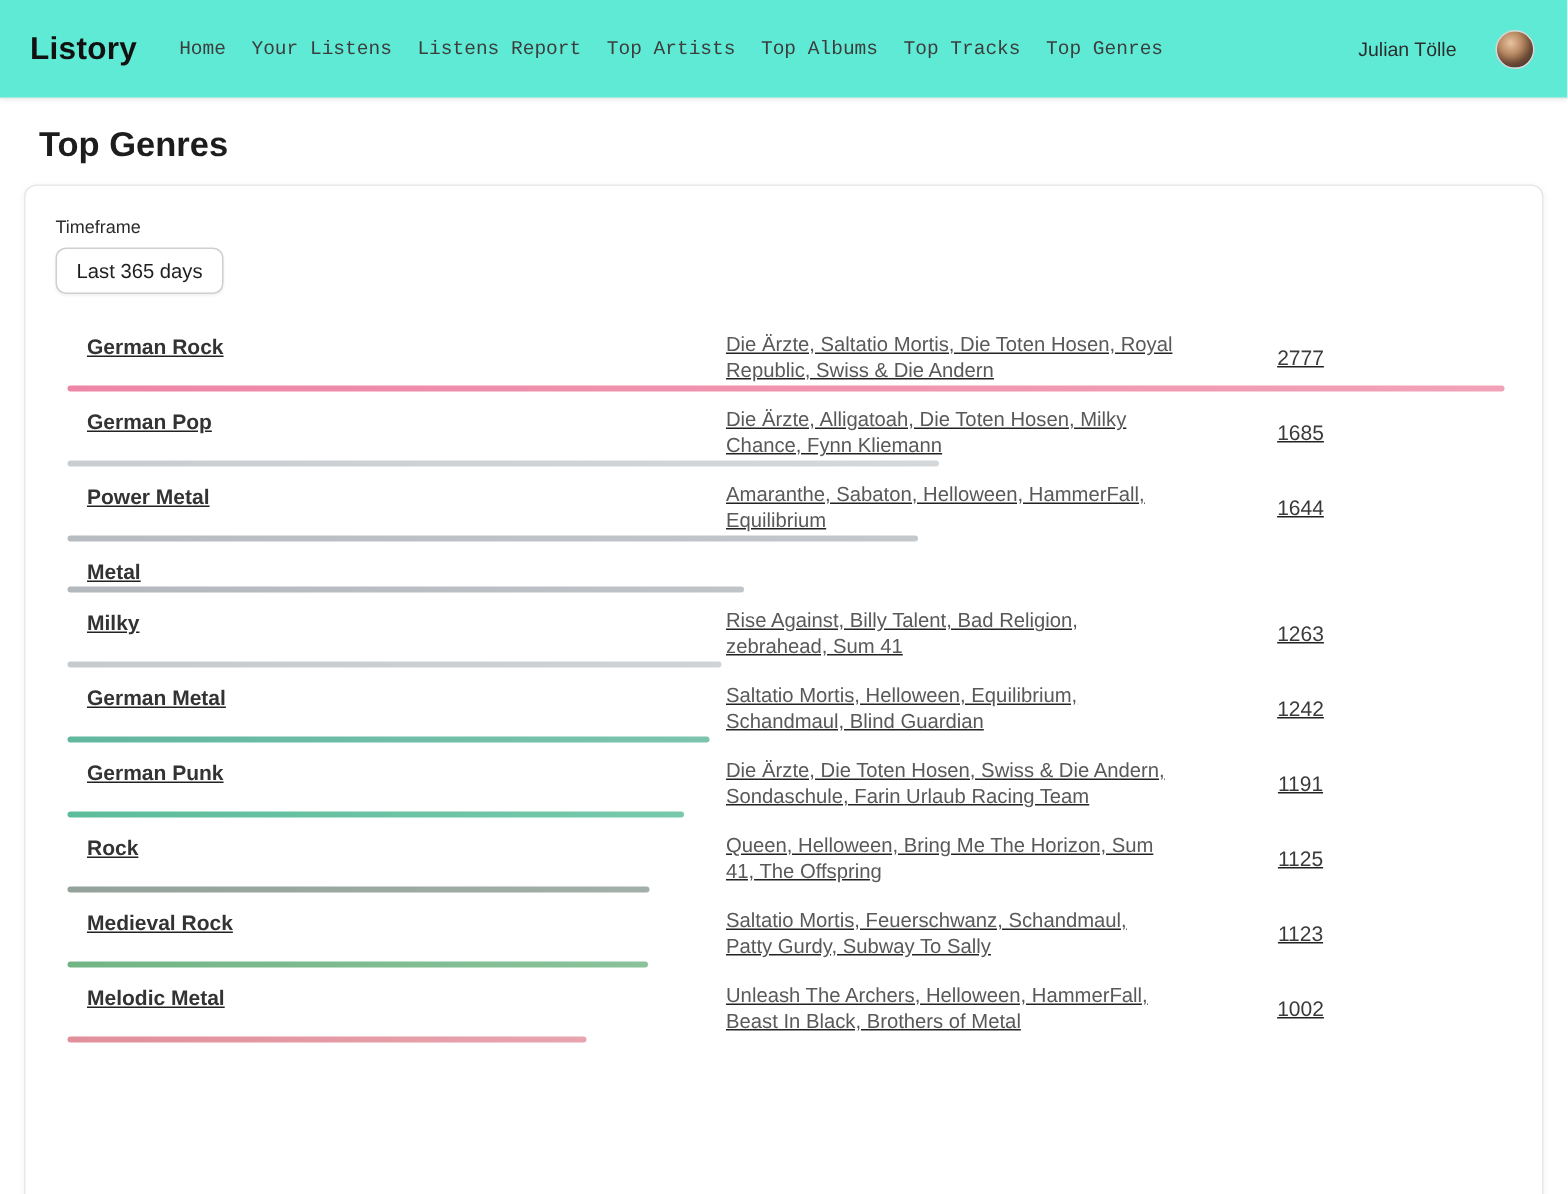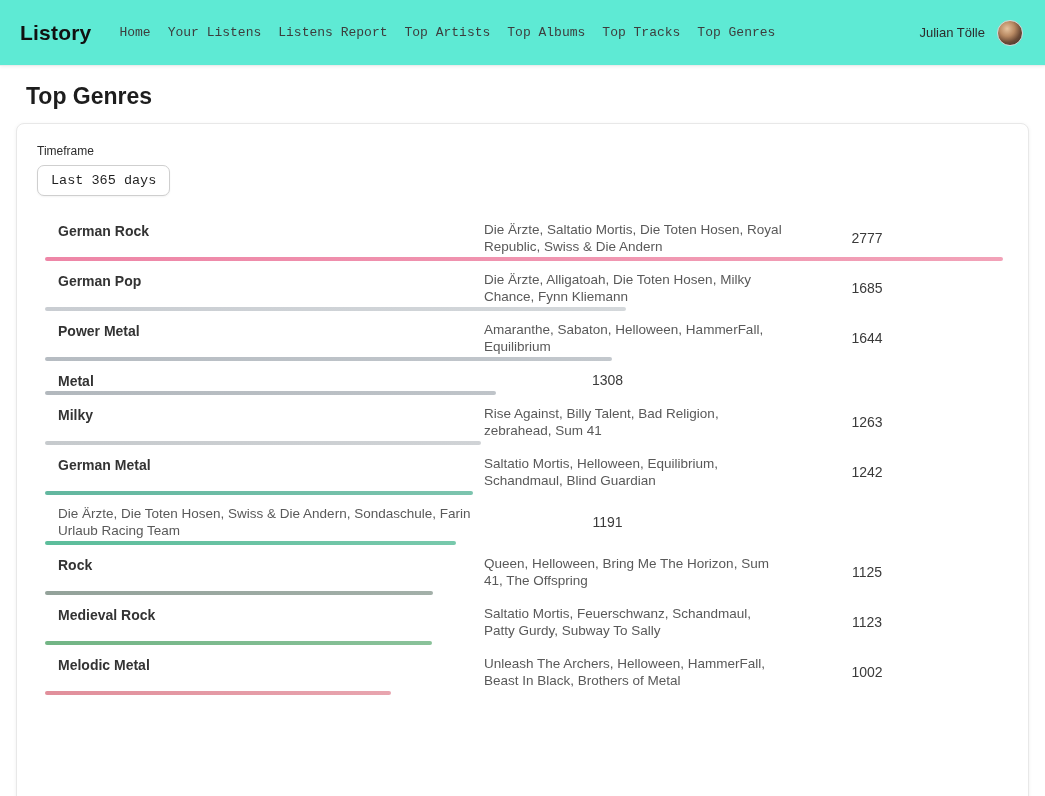--- a/index.html
+++ b/index.html
@@ -42,21 +42,21 @@
     font-size: 13px;
     color: #3d3d3d;
     text-decoration: none;
     cursor: pointer;
     white-space: nowrap;
   }
   .nav-right {
     margin-left: auto;
     display: flex;
     align-items: center;
-    gap: 12px;
+    gap: 26px;
   }
   .username {
     font-size: 13px;
     color: #2d2d2d;
     cursor: pointer;
   }
   .avatar {
     width: 26px;
     height: 26px;
     border-radius: 50%;
@@ -92,33 +92,34 @@
   .timeframe-button {
     display: inline-block;
     padding: 7px 13px;
     font-size: 13.5px;
     color: #1f1f1f;
     background: #fff;
     border: 1px solid #cfcfcf;
     border-radius: 7px;
     box-shadow: 0 1px 2px rgba(0,0,0,0.05);
     cursor: pointer;
-    font-family: Liberation Mono, monospace;
+    font-family: Liberation Sans, sans-serif;
   }
 
   
   .genre-table {
     margin: 15px 5px 0 8px;
   }
   .genre-row { cursor: pointer; }
   .row-content {
     display: grid;
     grid-template-columns: 426px 300px 1fr;
     padding: 10px 0 0 13px;
     align-items: start;
+    text-decoration: underline;
   }
   .genre-name {
     font-size: 14px;
     font-weight: 700;
     color: #333;
     padding-top: 2px;
   }
   .genre-artists {
     font-size: 13.5px;
     line-height: 17px;
@@ -194,21 +195,20 @@
       <div class="genre-name">Power Metal</div>
       <div class="genre-artists">Amaranthe, Sabaton, Helloween, HammerFall, Equilibrium</div>
       <div class="genre-count">1644</div>
     </div>
     <div class="genre-bar" style="width: 59.2006%; background: linear-gradient(90deg, rgb(182, 188, 194), rgb(195, 200, 205));"></div>
   </div>
 
   <div class="genre-row">
     <div class="row-content">
       <div class="genre-name">Metal</div>
-      <div class="genre-count">1308</div>
     </div>
     <div class="genre-bar" style="width: 47.1012%; background: linear-gradient(90deg, rgb(178, 184, 189), rgb(191, 196, 201));"></div>
   </div>
 
   <div class="genre-row">
     <div class="row-content">
       <div class="genre-name">Milky</div>
       <div class="genre-artists">Rise Against, Billy Talent, Bad Religion, zebrahead, Sum 41</div>
       <div class="genre-count">1263</div>
     </div>
@@ -219,20 +219,21 @@
     <div class="row-content">
       <div class="genre-name">German Metal</div>
       <div class="genre-artists">Saltatio Mortis, Helloween, Equilibrium, Schandmaul, Blind Guardian</div>
       <div class="genre-count">1242</div>
     </div>
     <div class="genre-bar" style="width: 44.7245%; background: linear-gradient(90deg, rgb(98, 183, 159), rgb(124, 196, 174));"></div>
   </div>
 
   <div class="genre-row">
     <div class="row-content">
+      <div class="genre-name">German Punk</div>
       <div class="genre-artists">Die Ärzte, Die Toten Hosen, Swiss &amp; Die Andern, Sondaschule, Farin Urlaub Racing Team</div>
       <div class="genre-count">1191</div>
     </div>
     <div class="genre-bar" style="width: 42.888%; background: linear-gradient(90deg, rgb(92, 189, 155), rgb(120, 201, 172));"></div>
   </div>
 
   <div class="genre-row">
     <div class="row-content">
       <div class="genre-name">Rock</div>
       <div class="genre-artists">Queen, Helloween, Bring Me The Horizon, Sum 41, The Offspring</div>

